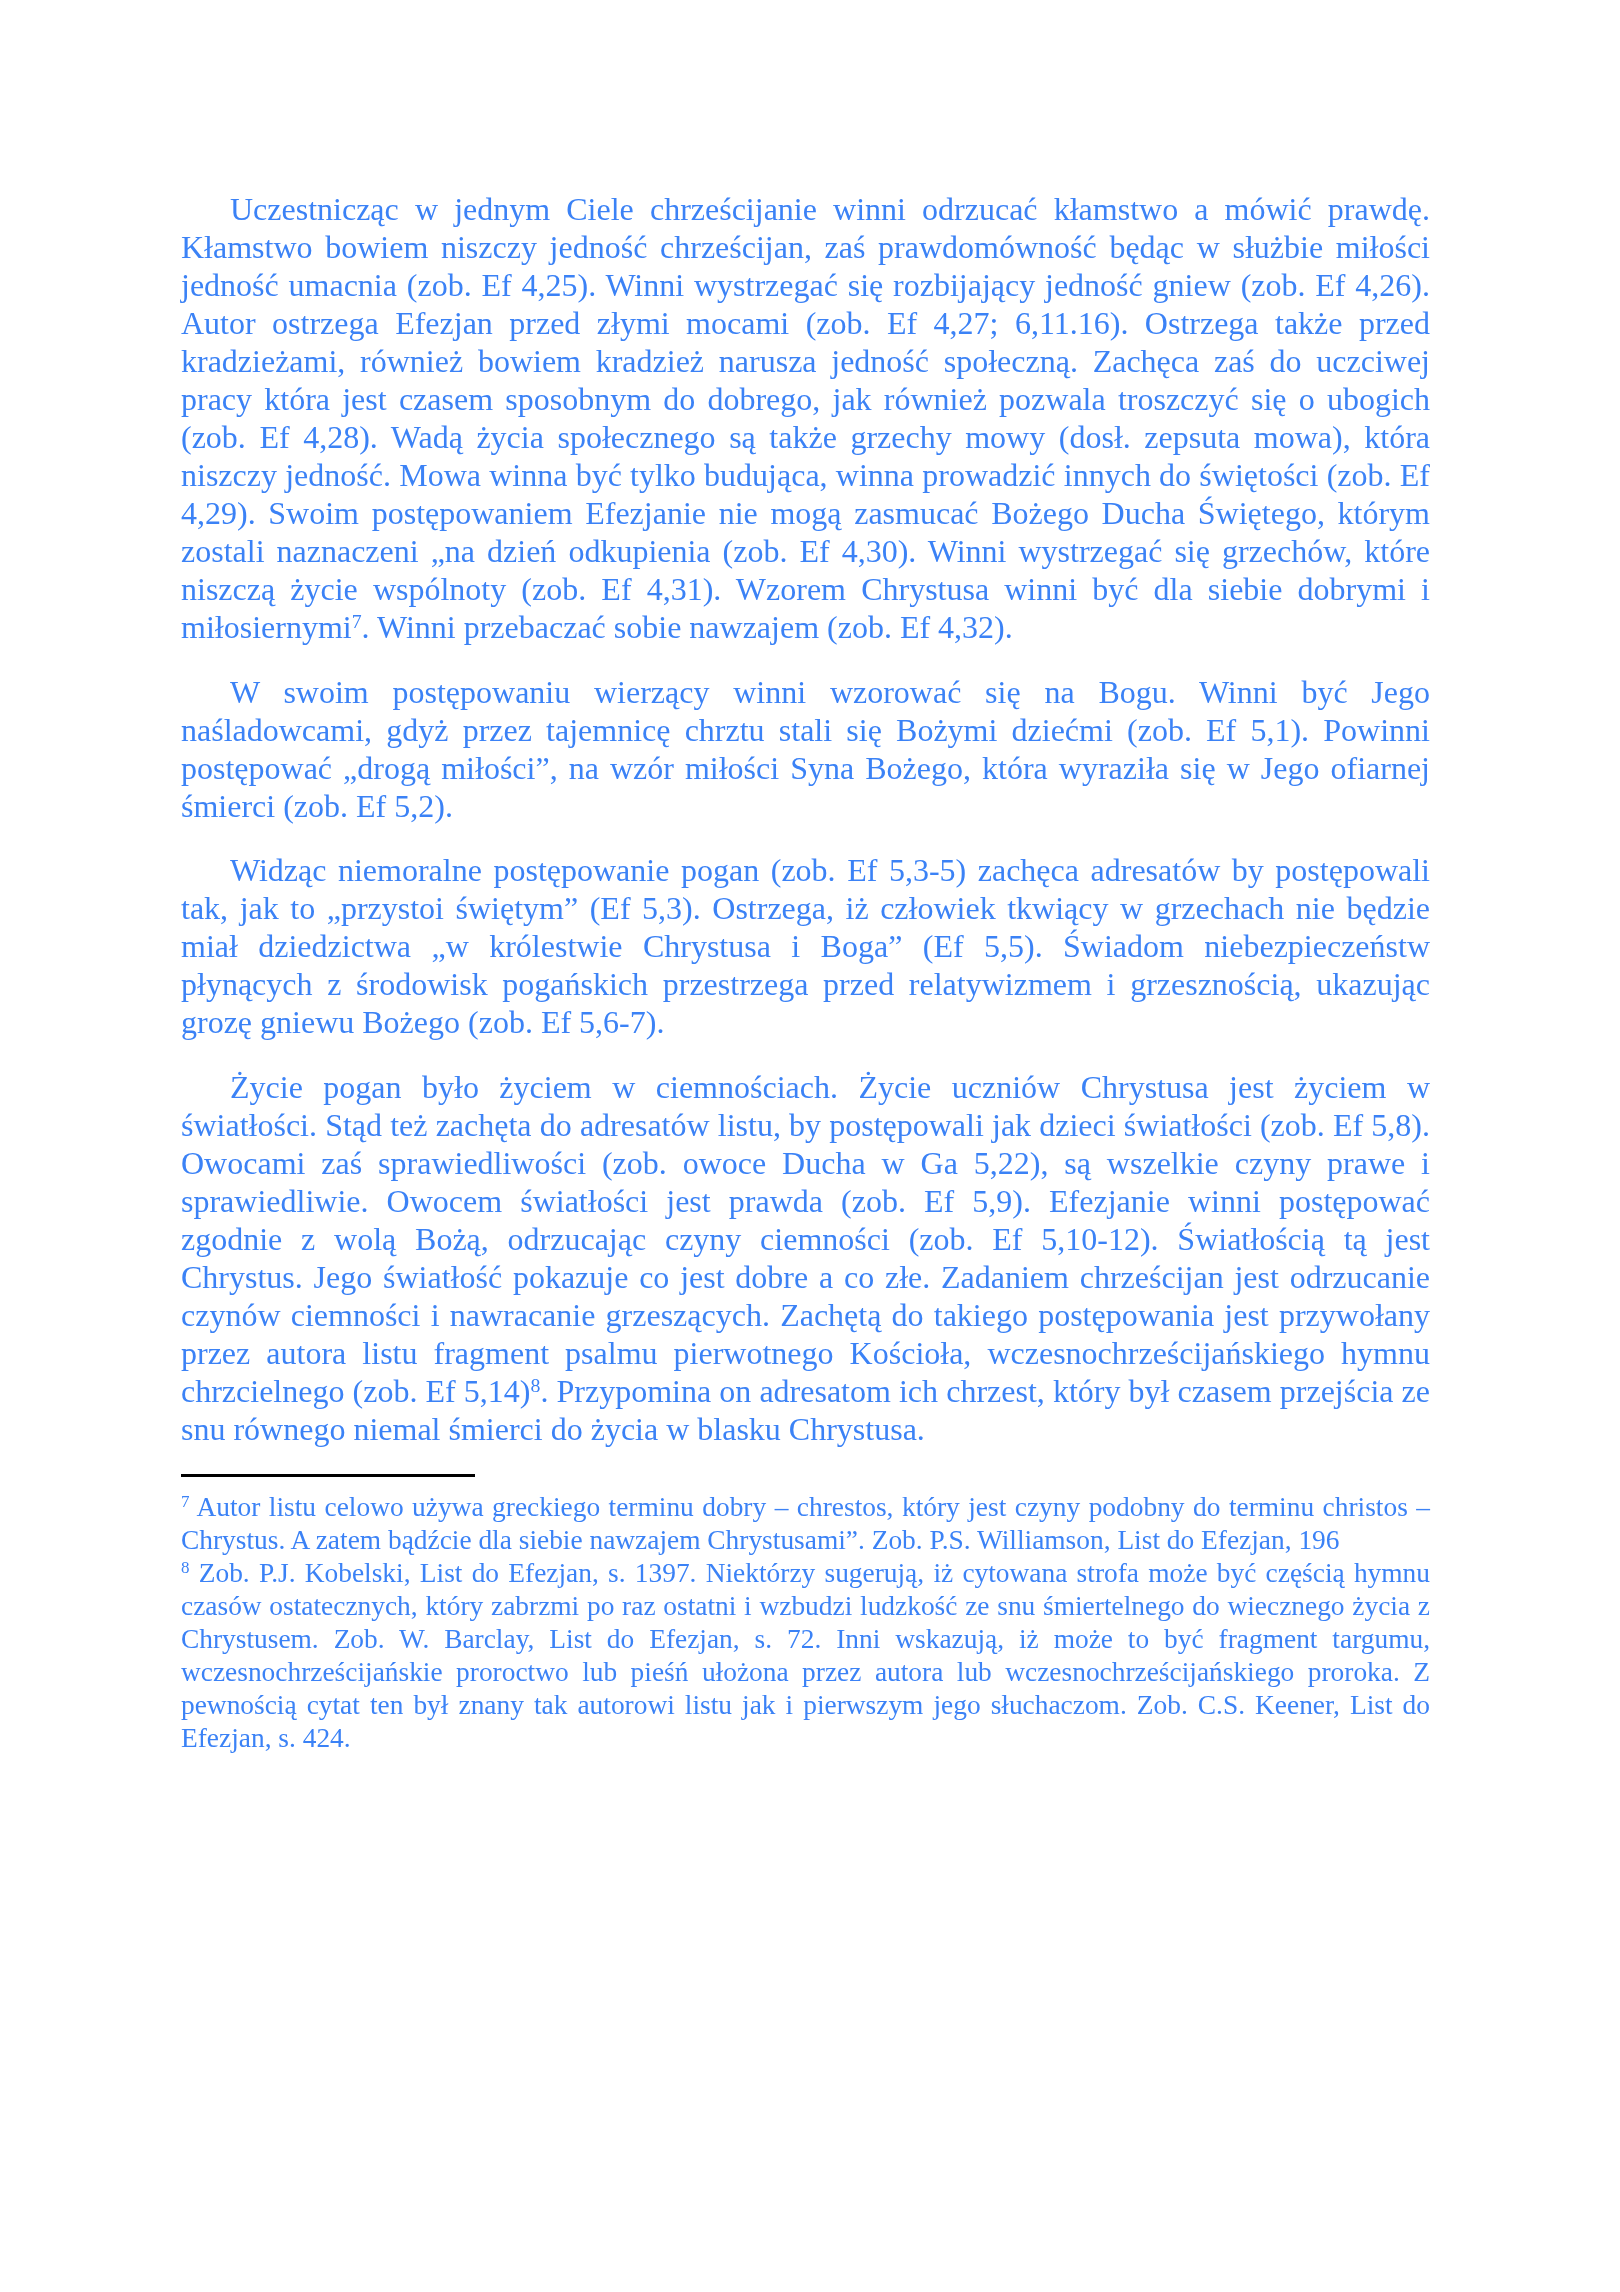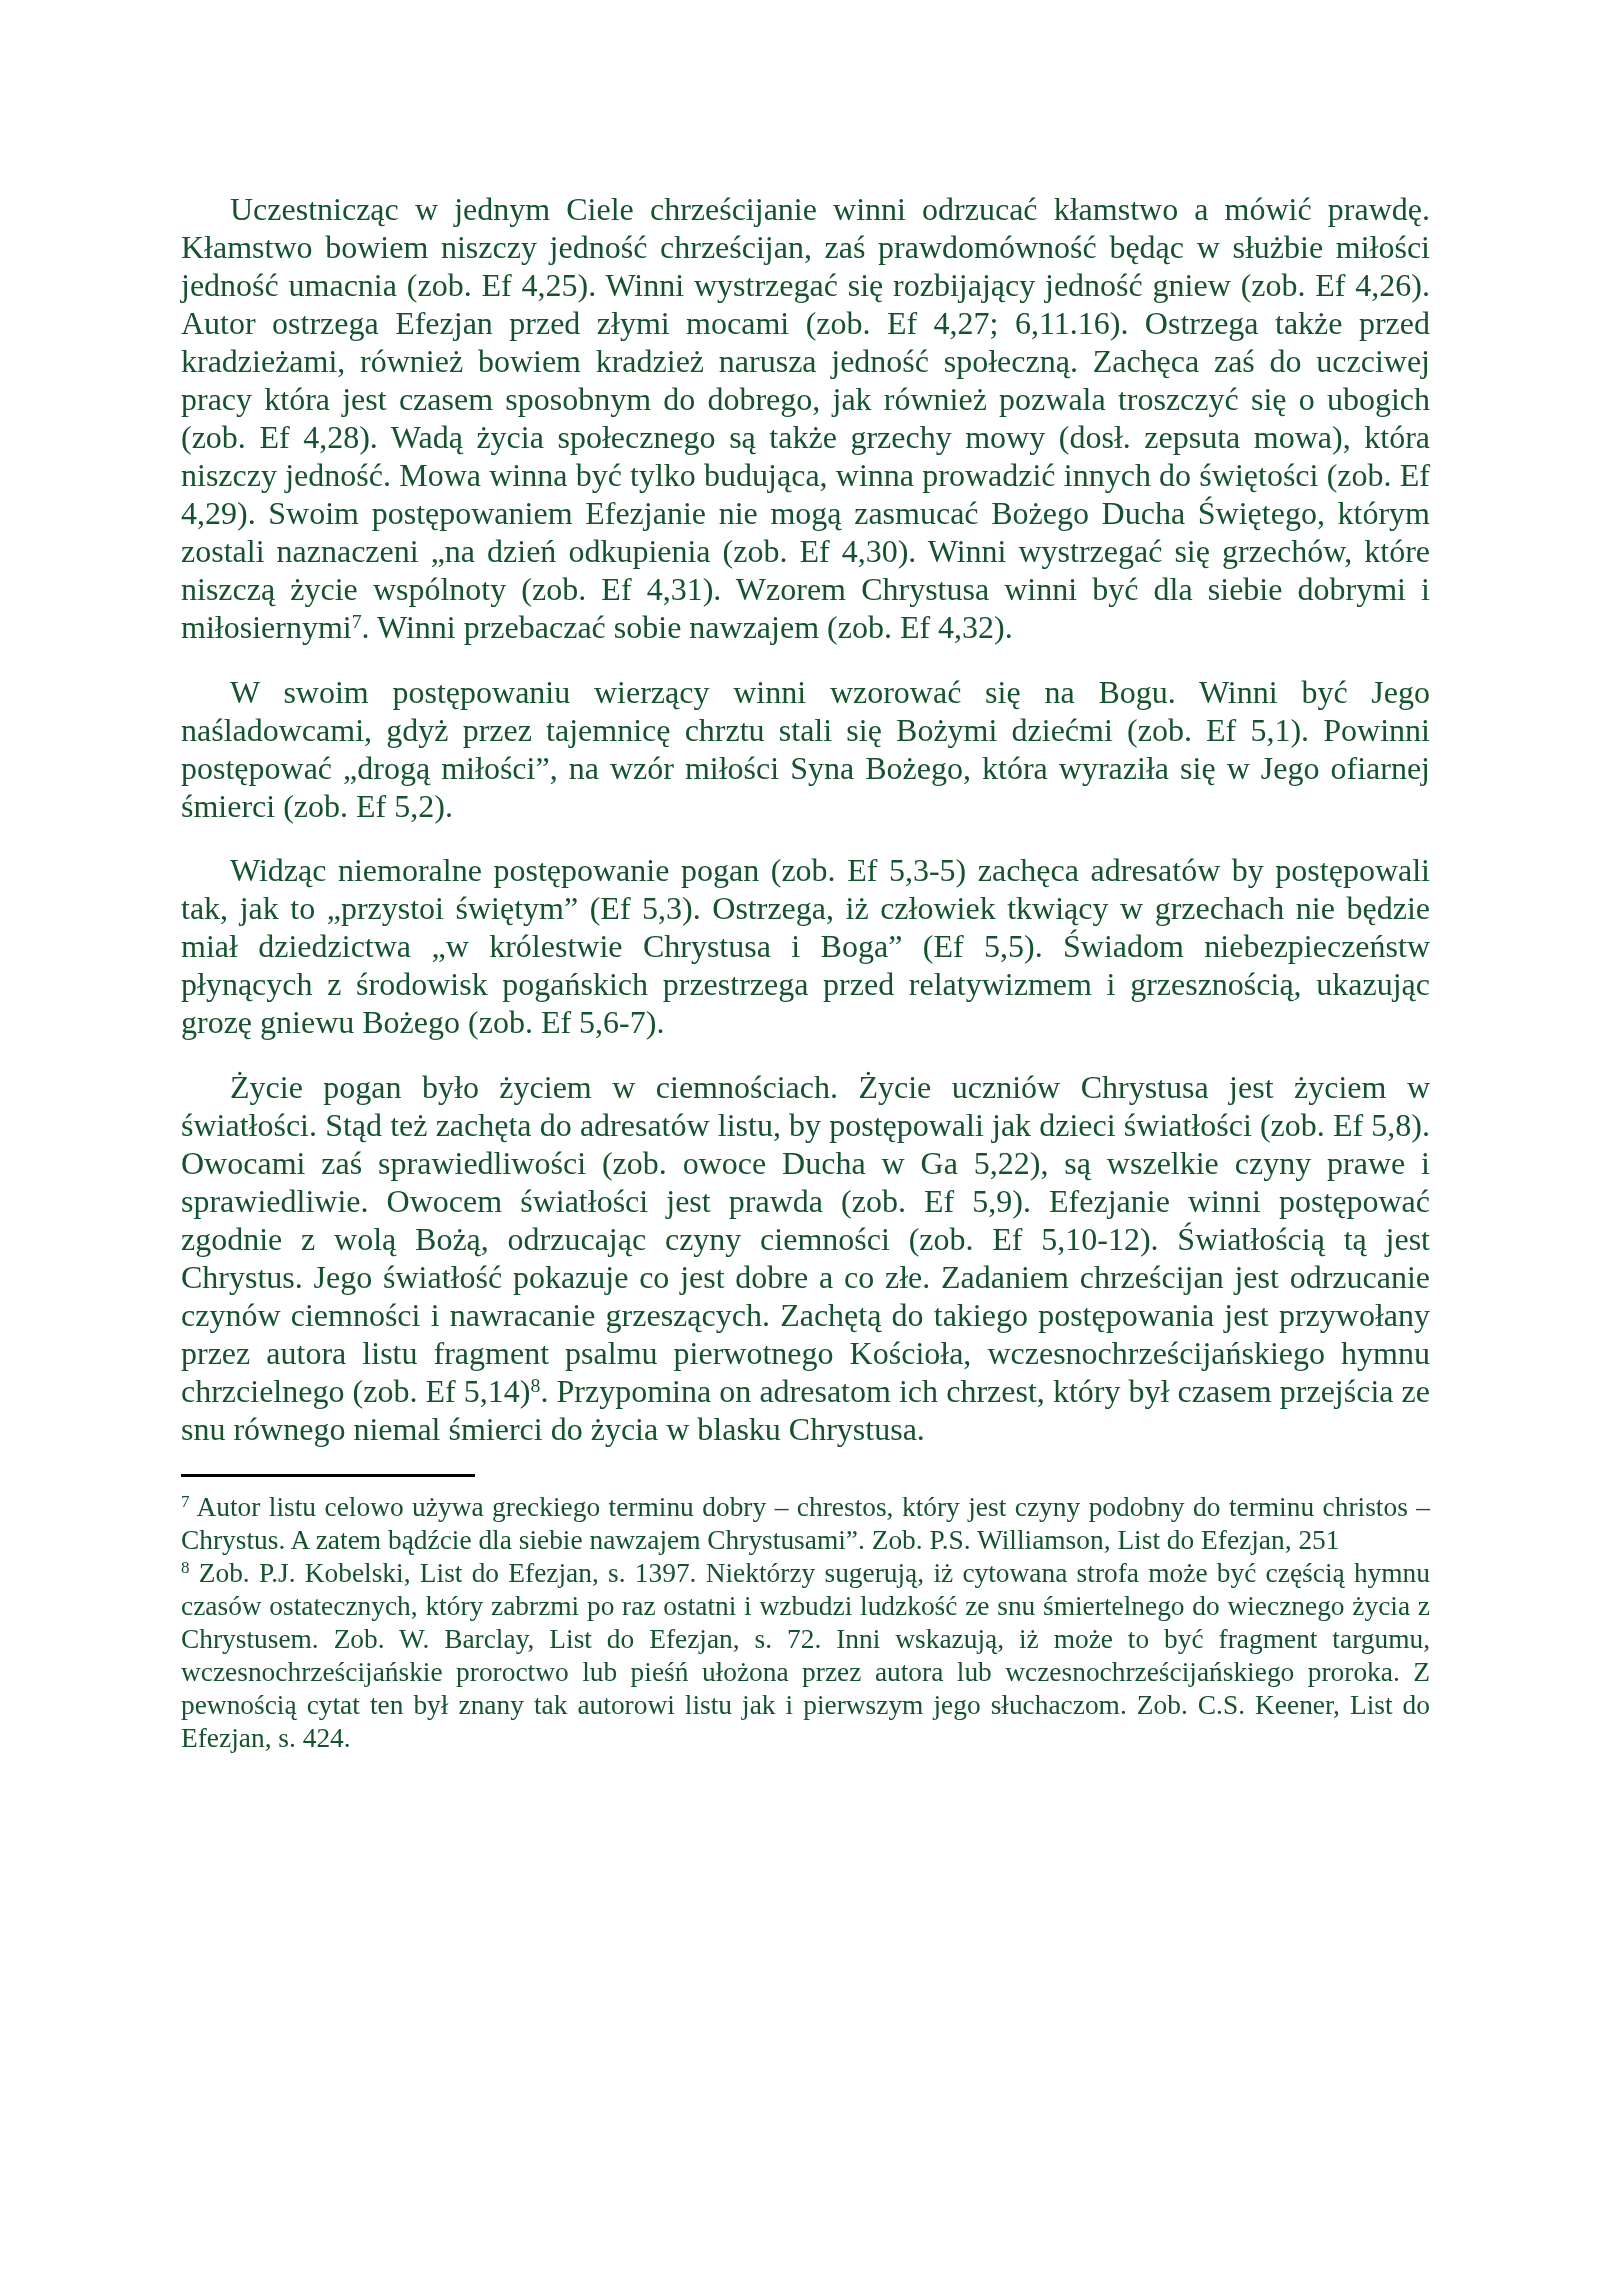--- a/index.html
+++ b/index.html
@@ -5,21 +5,21 @@
   html, body {
     margin: 0;
     padding: 0;
     background: #ffffff;
   }
   .page {
     position: relative;
     width: 1620px;
     height: 2293px;
     background: #ffffff;
-    color: #14532d;
+    color: #3b82f6;
     font-family: "Liberation Serif", "DejaVu Serif", serif;
     overflow: hidden;
   }
   .text-block {
     position: absolute;
     left: 181px;
     top: 190px;
     width: 1249px;
   }
   .body-par {
@@ -57,18 +57,18 @@
 <div class="page">
   <div class="text-block">
     <section id="paragraphs">
         <p class="body-par"><span class="">Uczestnicząc w jednym Ciele chrześcijanie winni odrzucać kłamstwo a mówić prawdę. Kłamstwo bowiem niszczy jedność chrześcijan, zaś prawdomówność będąc w służbie miłości jedność umacnia (zob. Ef 4,25). Winni wystrzegać się rozbijający jedność gniew (zob. Ef 4,26). Autor ostrzega Efezjan przed złymi mocami (zob. Ef 4,27; 6,11.16). Ostrzega także przed kradzieżami, również bowiem kradzież narusza jedność społeczną. Zachęca zaś do uczciwej pracy która jest czasem sposobnym do dobrego, jak również pozwala troszczyć się o ubogich (zob. Ef 4,28). Wadą życia społecznego są także grzechy mowy (dosł. zepsuta mowa), która niszczy jedność. Mowa winna być tylko budująca, winna prowadzić innych do świętości (zob. Ef 4,29). Swoim postępowaniem Efezjanie nie mogą zasmucać Bożego Ducha Świętego, którym zostali naznaczeni „na dzień odkupienia (zob. Ef 4,30). Winni wystrzegać się grzechów, które niszczą życie wspólnoty (zob. Ef 4,31). Wzorem Chrystusa winni być dla siebie dobrymi i miłosiernymi</span><sup class="fn-ref">7</sup><span class="">. Winni przebaczać sobie nawzajem (zob. Ef 4,32).</span></p>
         <p class="body-par"><span class="">W swoim postępowaniu wierzący winni wzorować się na Bogu. Winni być Jego naśladowcami, gdyż przez tajemnicę chrztu stali się Bożymi dziećmi (zob. Ef 5,1). Powinni postępować „drogą miłości”, na wzór miłości Syna Bożego, która wyraziła się w Jego ofiarnej śmierci (zob. Ef 5,2).</span></p>
         <p class="body-par"><span class="">Widząc niemoralne postępowanie pogan (zob. Ef 5,3-5) zachęca adresatów by postępowali tak, jak to „przystoi świętym” (Ef 5,3). Ostrzega, iż człowiek tkwiący w grzechach nie będzie miał dziedzictwa „w królestwie Chrystusa i Boga” (Ef 5,5). Świadom niebezpieczeństw płynących z środowisk pogańskich przestrzega przed relatywizmem i grzesznością, ukazując grozę gniewu Bożego (zob. Ef 5,6-7).</span></p>
         <p class="body-par"><span class="">Życie pogan było życiem w ciemnościach. Życie uczniów Chrystusa jest życiem w światłości. Stąd też zachęta do adresatów listu, by postępowali jak dzieci światłości (zob. Ef 5,8). Owocami zaś sprawiedliwości (zob. owoce Ducha w Ga 5,22), są wszelkie czyny prawe i sprawiedliwie. Owocem światłości jest prawda (zob. Ef 5,9). Efezjanie winni postępować zgodnie z wolą Bożą, odrzucając czyny ciemności (zob. Ef 5,10-12). Światłością tą jest Chrystus. Jego światłość pokazuje co jest dobre a co złe. Zadaniem chrześcijan jest odrzucanie czynów ciemności i nawracanie grzeszących. Zachętą do takiego postępowania jest przywołany przez autora listu fragment psalmu pierwotnego Kościoła, wczesnochrześcijańskiego hymnu chrzcielnego (zob. Ef 5,14)</span><sup class="fn-ref">8</sup><span class="">. Przypomina on adresatom ich chrzest, który był czasem przejścia ze snu równego niemal śmierci do życia w blasku Chrystusa.</span></p>
       </section>
     <div class="footnote-separator"></div>
     <section id="footnotes">
-        <p class="footnote"><sup class="fn-marker">7</sup><span class=""> Autor listu celowo używa greckiego terminu dobry – chrestos, który jest czyny podobny do terminu christos – Chrystus. A zatem bądźcie dla siebie nawzajem Chrystusami”. Zob. P.S. Williamson, </span><span class="italic">List do Efezjan</span><span class="">, 251</span></p>
+        <p class="footnote"><sup class="fn-marker">7</sup><span class=""> Autor listu celowo używa greckiego terminu dobry – chrestos, który jest czyny podobny do terminu christos – Chrystus. A zatem bądźcie dla siebie nawzajem Chrystusami”. Zob. P.S. Williamson, </span><span class="italic">List do Efezjan</span><span class="">, 196</span></p>
         <p class="footnote"><sup class="fn-marker">8</sup><span class=""> Zob. P.J. Kobelski, </span><span class="italic">List do Efezjan</span><span class="">, s. 1397. Niektórzy sugerują, iż cytowana strofa może być częścią hymnu czasów ostatecznych, który zabrzmi po raz ostatni i wzbudzi ludzkość ze snu śmiertelnego do wiecznego życia z Chrystusem. Zob. W. Barclay, </span><span class="italic">List do Efezjan</span><span class="">, s. 72. Inni wskazują, iż może to być fragment targumu, wczesnochrześcijańskie proroctwo lub pieśń ułożona przez autora lub wczesnochrześcijańskiego proroka. Z pewnością cytat ten był znany tak autorowi listu jak i pierwszym jego słuchaczom. Zob. C.S. Keener, </span><span class="italic">List do Efezjan</span><span class="">, s. 424.</span></p>
       </section>
   </div>
 </div>
 
 
 </body></html>

